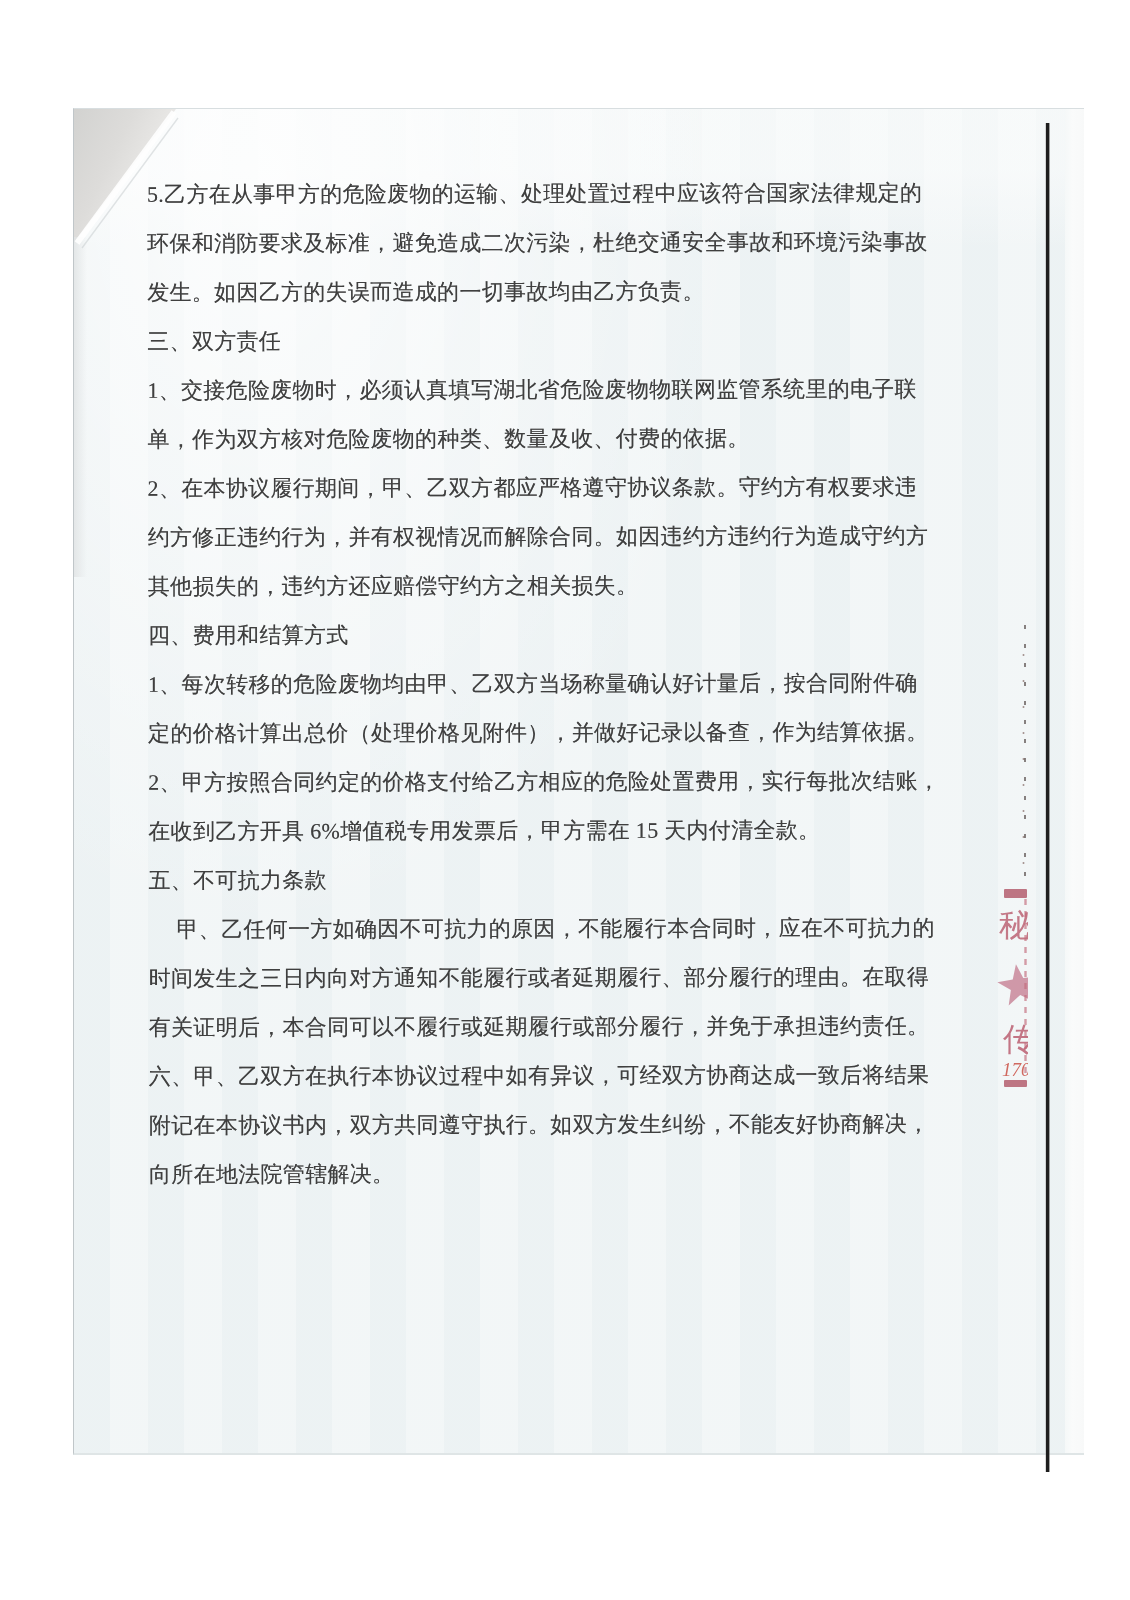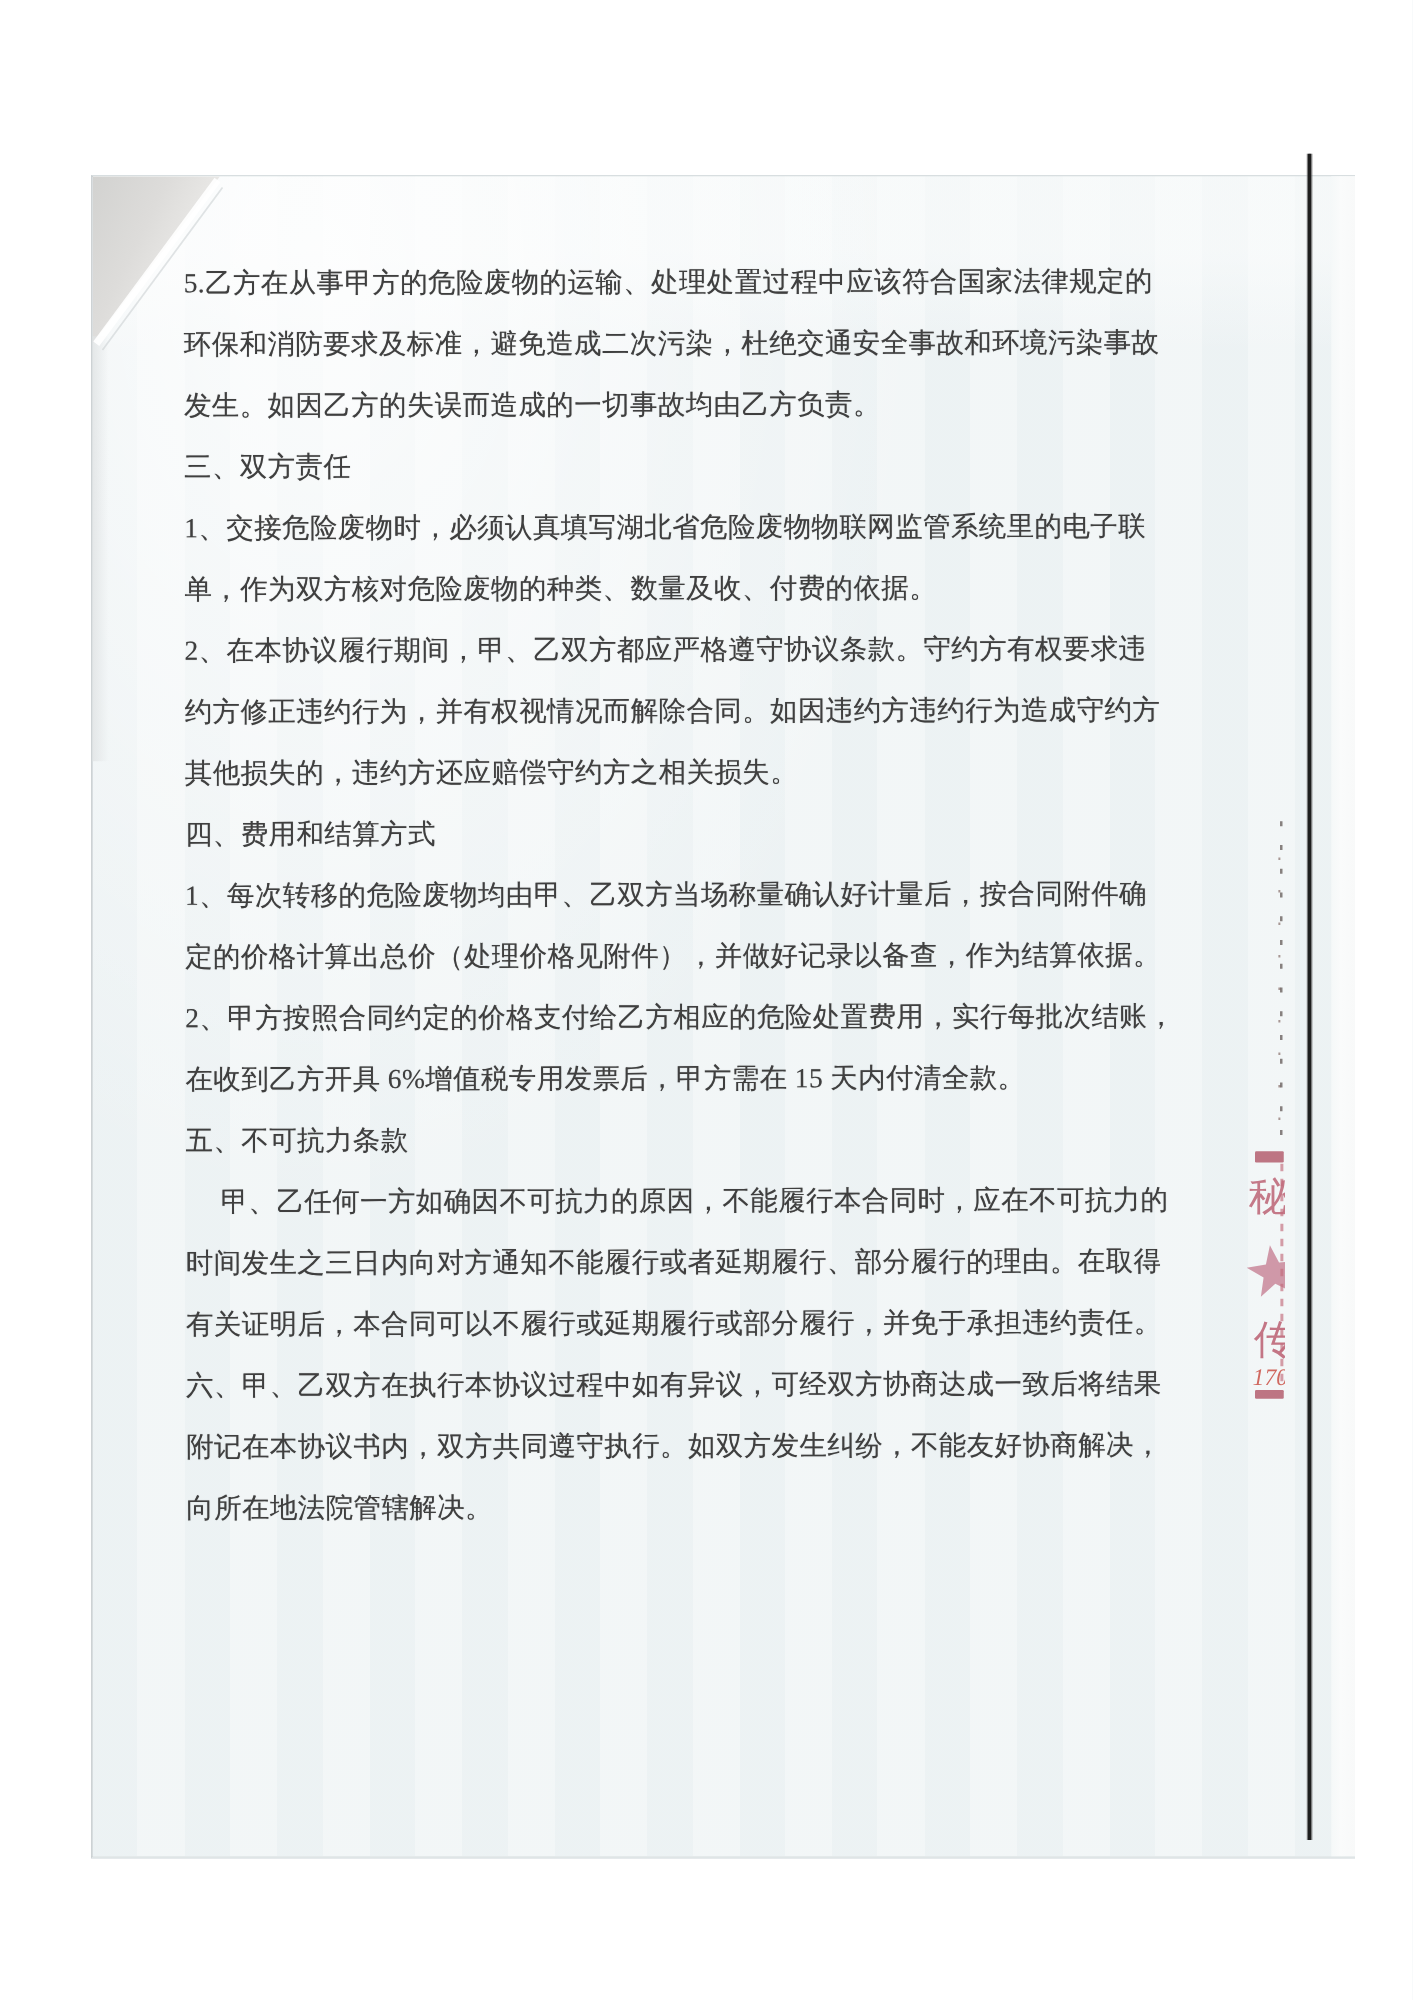--- a/index.html
+++ b/index.html
@@ -6,21 +6,21 @@
   body{
     width:1130px;height:1600px;
     background:#ffffff;
     overflow:hidden;
     position:relative;
     font-family:"Liberation Serif","DejaVu Serif",serif;
   }
   
   .paper{
     position:absolute;
-    left:73px;top:140px;
+    left:73px;top:108px;
     width:1011px;height:1347px;
     background:
       radial-gradient(ellipse at 18% 6%, rgba(255,255,255,0.75), rgba(255,255,255,0) 42%),
       linear-gradient(to bottom, rgba(252,253,253,0.55) 0 60px, rgba(255,255,255,0) 140px),
       repeating-linear-gradient(90deg, rgba(213,227,231,0.16) 0 36px, rgba(248,251,251,0.20) 36px 74px),
       #f1f5f6;
     border-top:1px solid #d8dee0;
     border-left:1px solid #c0c6c9;
     border-bottom:2px solid #dfe5e6;
     box-sizing:border-box;

